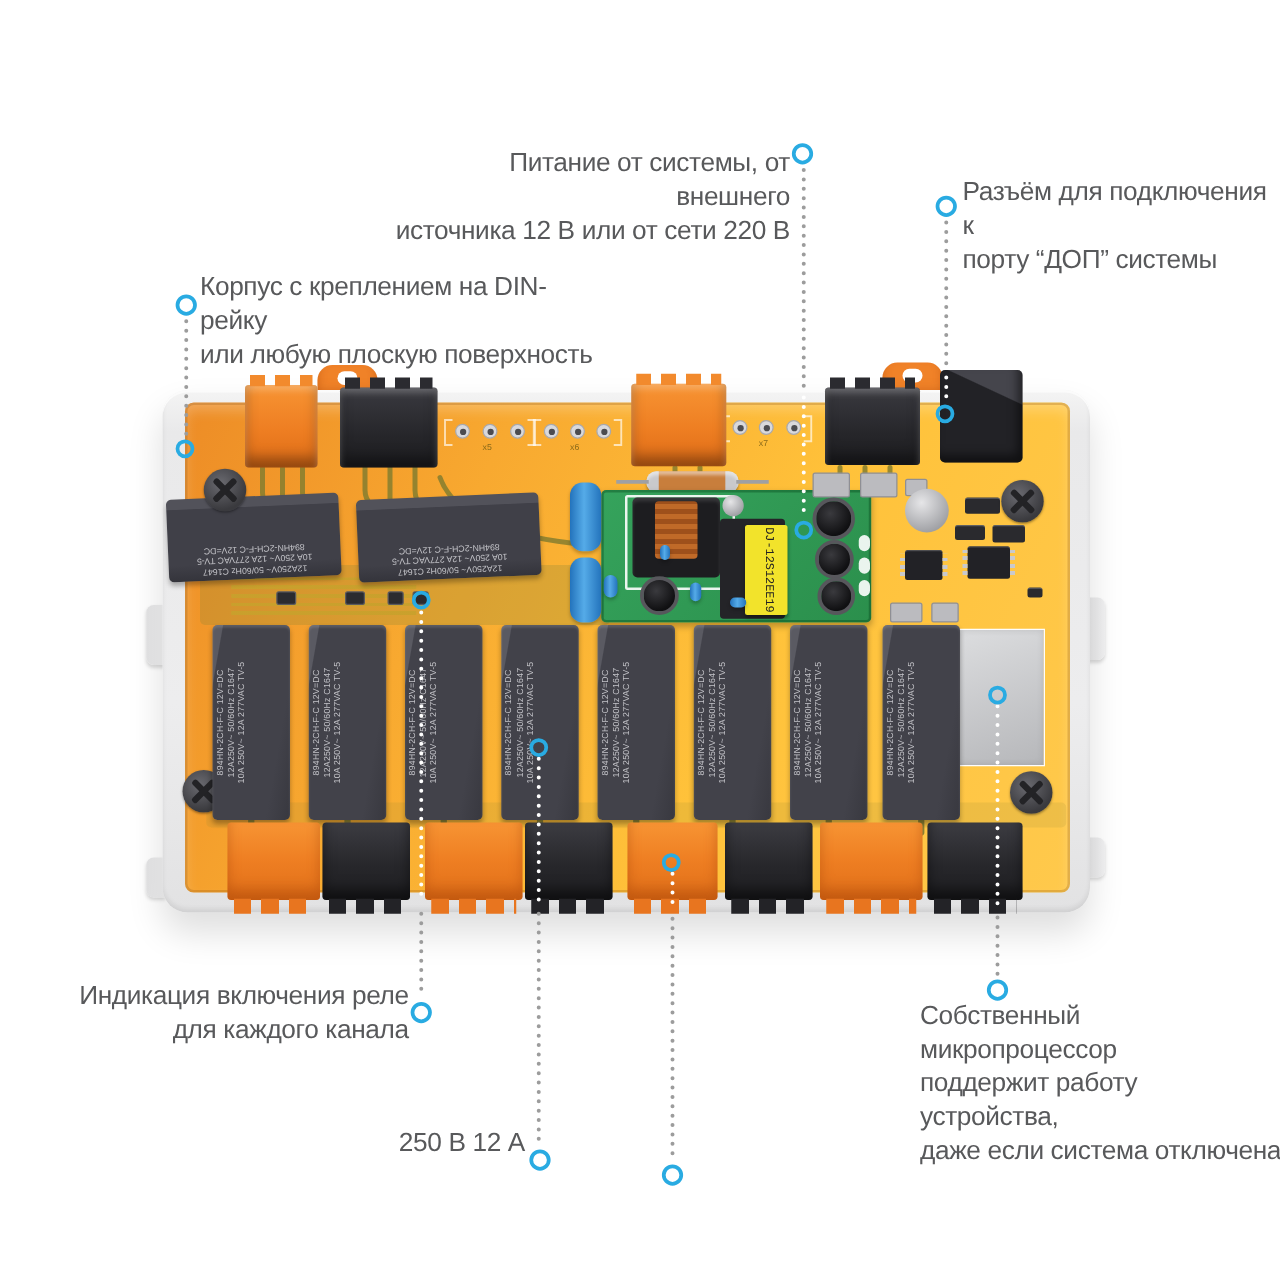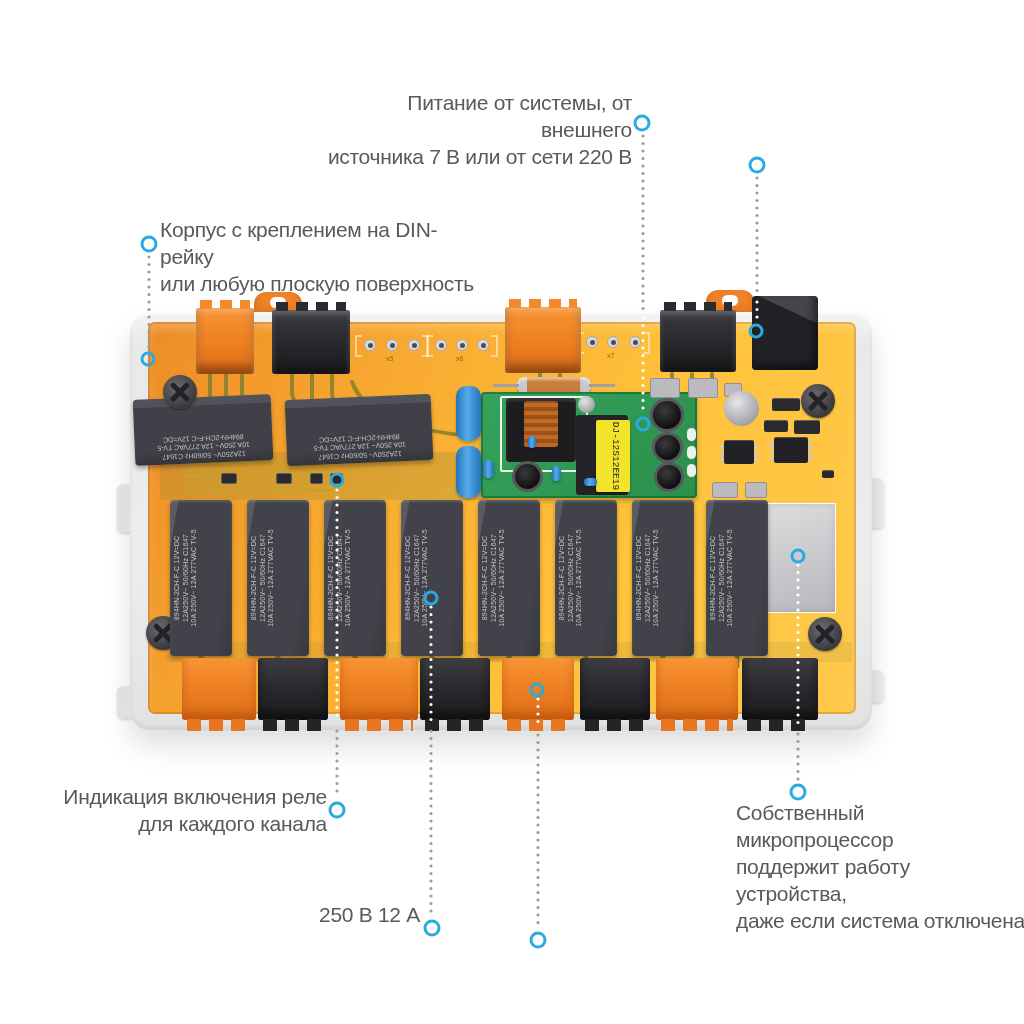--- a/index.html
+++ b/index.html
@@ -362,23 +362,27 @@
         <circle cx="337" cy="480" r="6" fill="none"></circle>
       <circle cx="432" cy="928" r="7" fill="#fff"></circle>
         <circle cx="431" cy="598" r="6" fill="none"></circle>
       <circle cx="538" cy="940" r="7" fill="#fff"></circle>
         <circle cx="537" cy="690" r="6" fill="none"></circle>
       <circle cx="798" cy="792" r="7" fill="#fff"></circle>
         <circle cx="798" cy="556" r="6" fill="none"></circle>
     </g>
   </svg>
 
-  <div class="callout-label ta-r" style="left:312px;top:89px;width:320px;">
+  <div class="callout-label ta-r" style="left:312px;top:117px;width:320px;">
     <span class="cl">Питание от системы, от внешнего</span>
-    <span class="cl">источника 7 В или от сети 220 В</span>
+    <span class="cl">источника 12 В или от сети 220 В</span>
+  </div>
+  <div class="callout-label ta-l" style="left:770px;top:140px;width:252px;">
+    <span class="cl">Разъём для подключения к</span>
+    <span class="cl">порту “ДОП” системы</span>
   </div>
   <div class="callout-label ta-r" style="left:47px;top:783px;width:280px;">
     <span class="cl">Индикация включения реле</span>
     <span class="cl">для каждого канала</span>
   </div>
   <div class="callout-label ta-l" style="left:160px;top:216px;width:330px;">
     <span class="cl">Корпус с креплением на DIN-рейку</span>
     <span class="cl">или любую плоскую поверхность</span>
   </div>
   <div class="callout-label ta-r" style="left:240px;top:901px;width:180px;">

